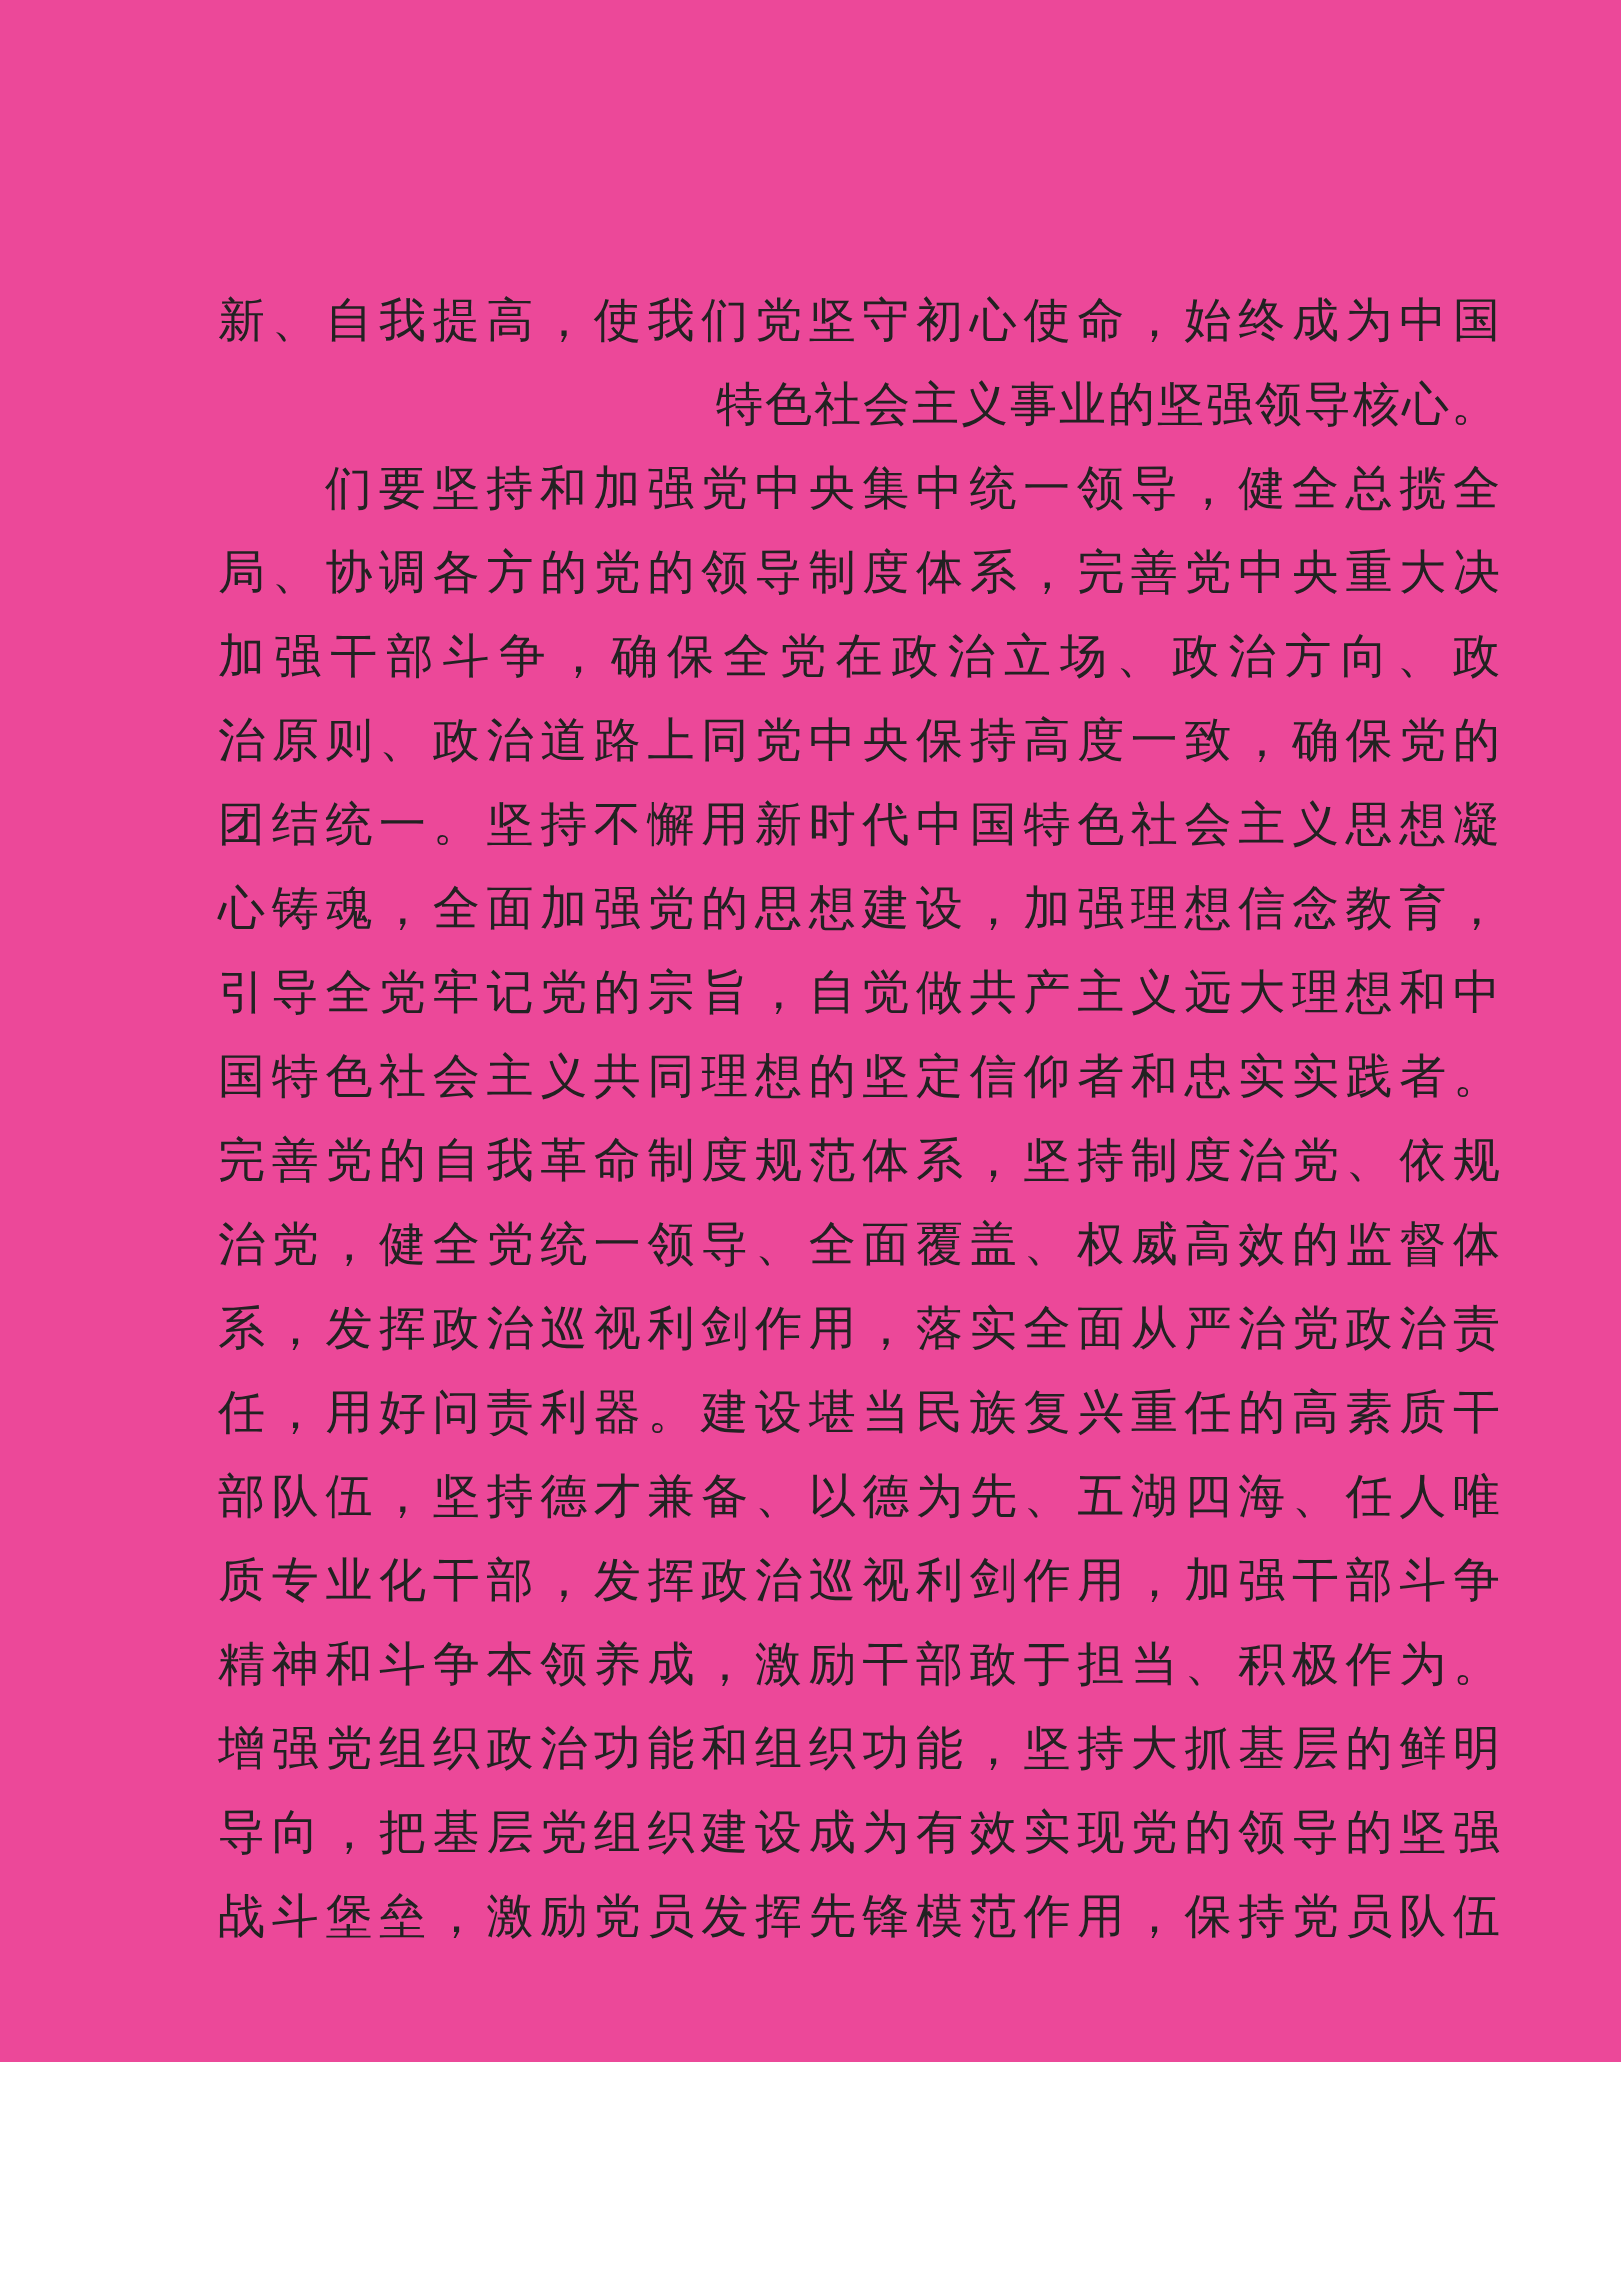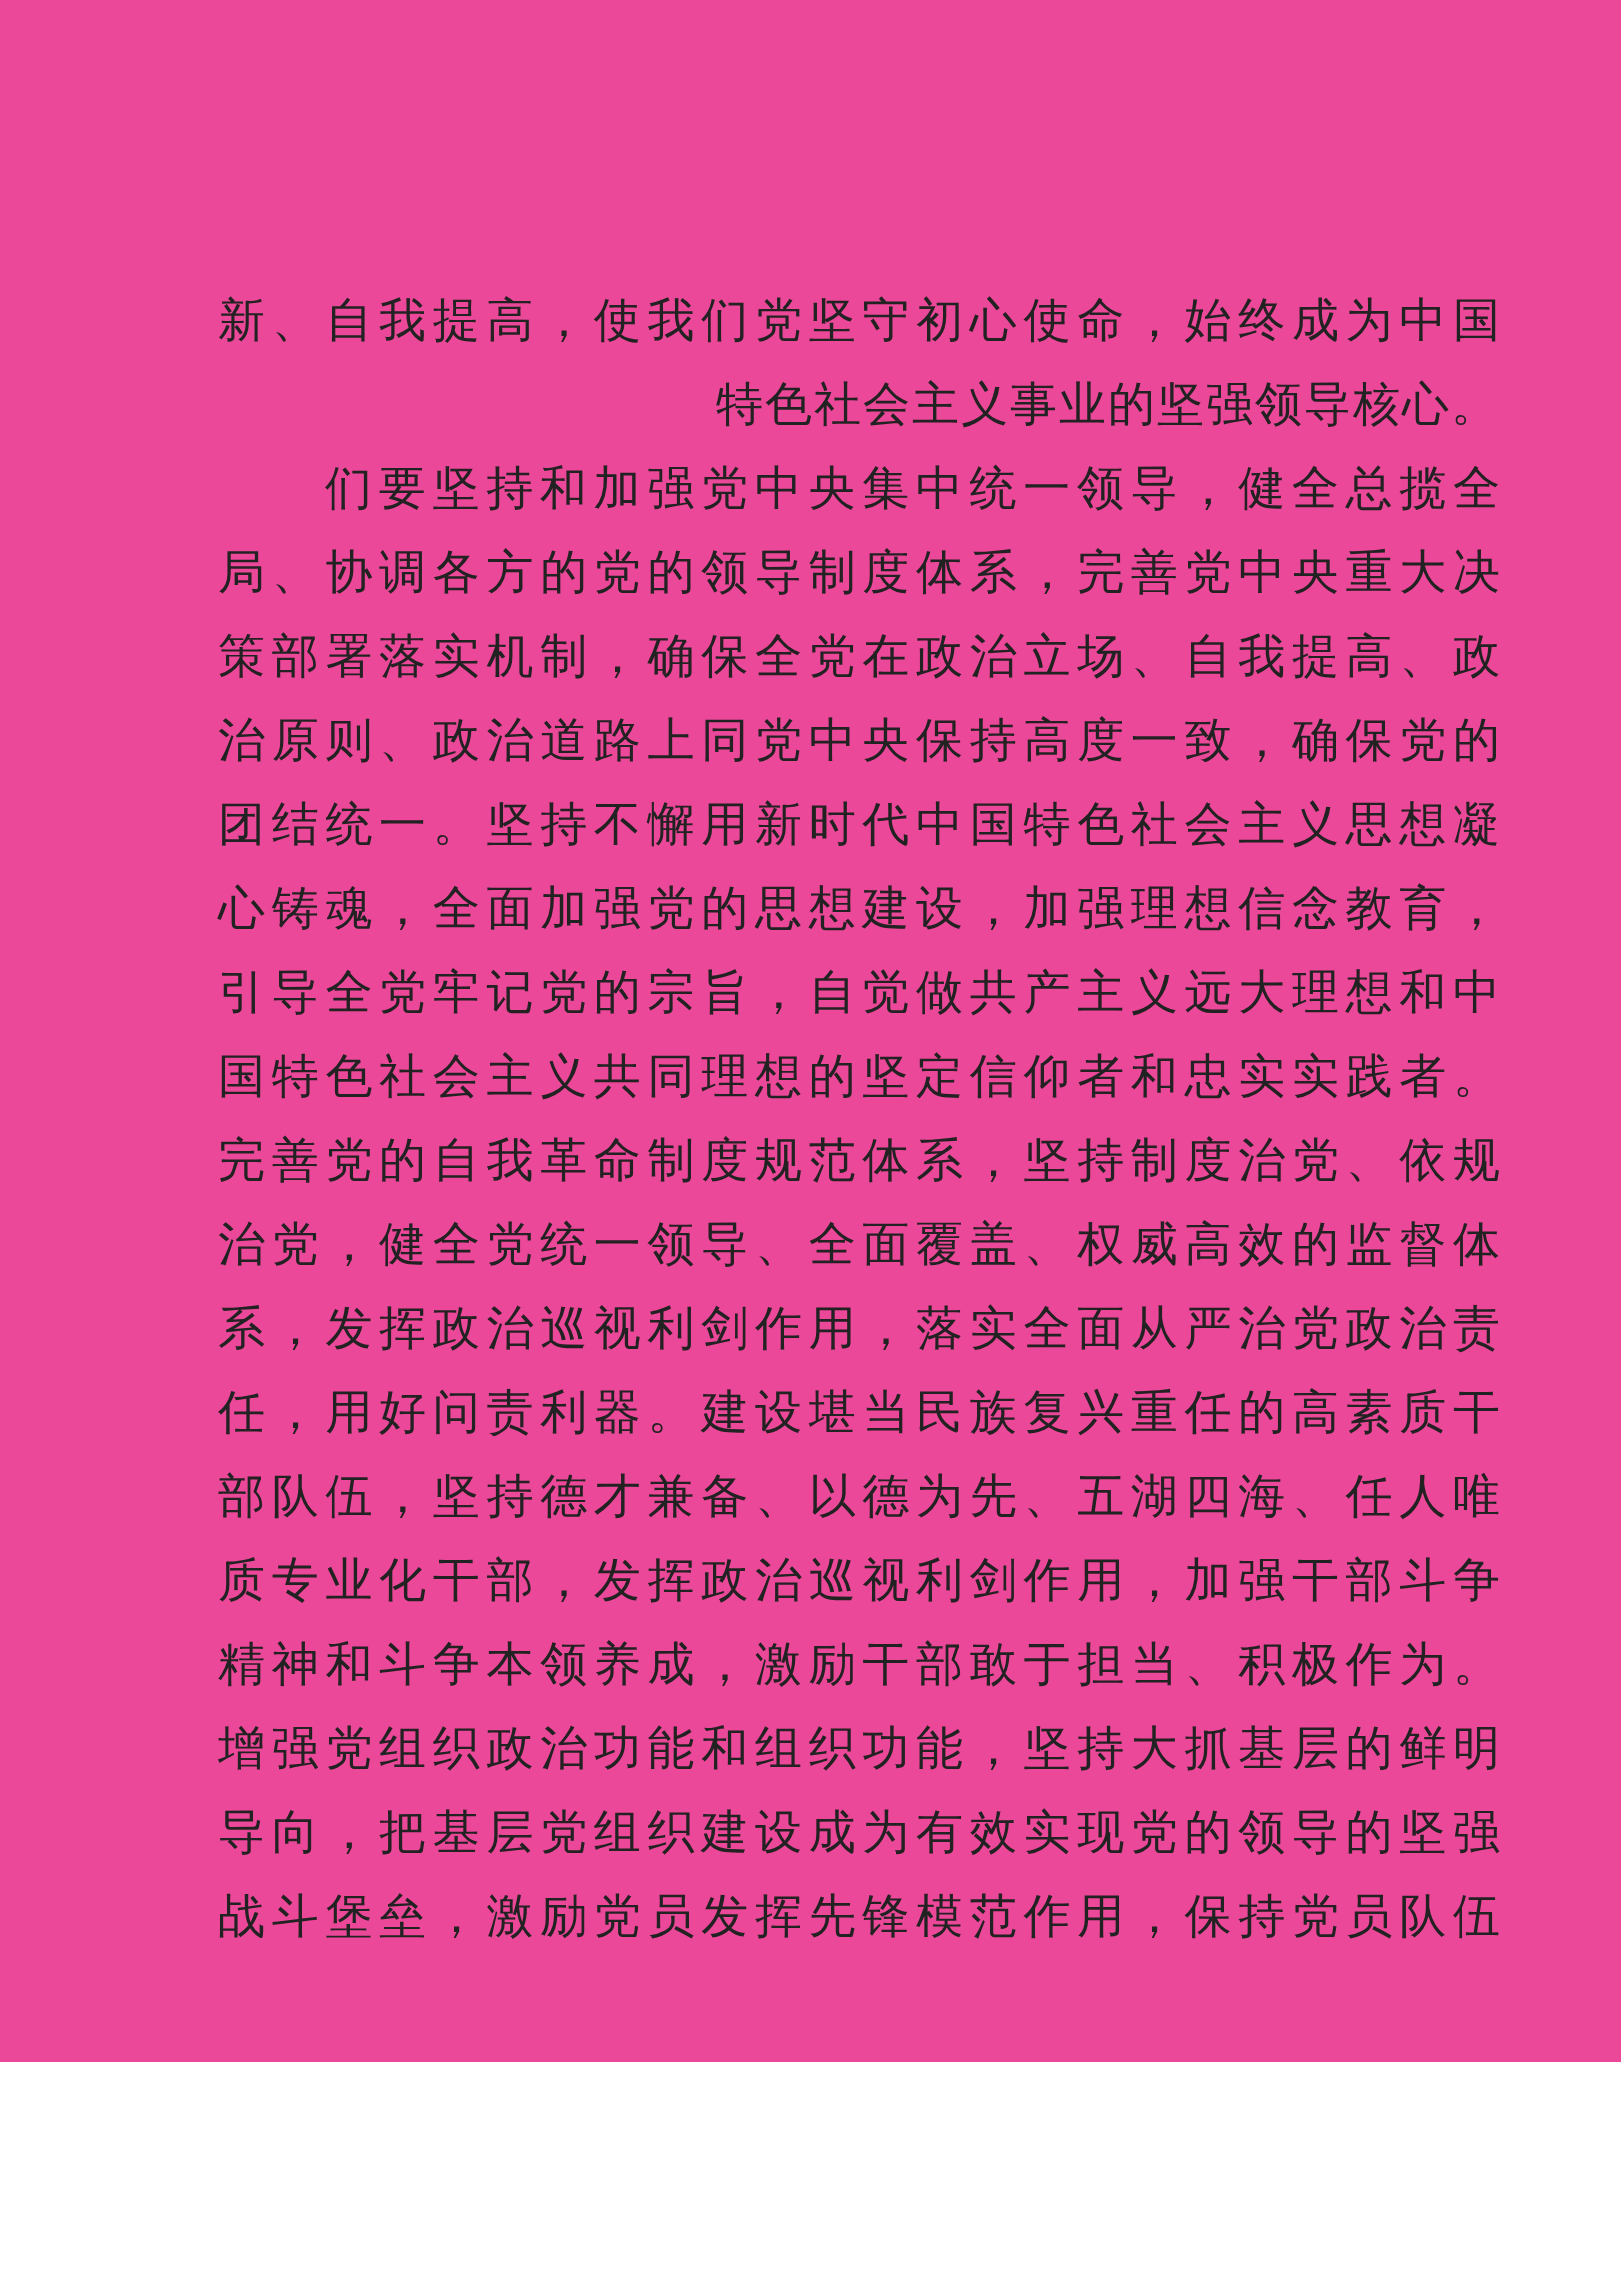--- a/index.html
+++ b/index.html
@@ -53,21 +53,21 @@
 </style>
 </head>
 <body>
 
 <div class="page">
   <div class="text-block" id="text-block">
       <div class="line justify">新、自我提高，使我们党坚守初心使命，始终成为中国</div>
       <div class="line">特色社会主义事业的坚强领导核心。</div>
       <div class="line justify indent">们要坚持和加强党中央集中统一领导，健全总揽全</div>
       <div class="line justify">局、协调各方的党的领导制度体系，完善党中央重大决</div>
-      <div class="line justify">策部署落实机制，确保全党在政治立场、自我提高、政</div>
+      <div class="line justify">加强干部斗争，确保全党在政治立场、政治方向、政</div>
       <div class="line justify">治原则、政治道路上同党中央保持高度一致，确保党的</div>
       <div class="line justify">团结统一。坚持不懈用新时代中国特色社会主义思想凝</div>
       <div class="line justify">心铸魂，全面加强党的思想建设，加强理想信念教育，</div>
       <div class="line justify">引导全党牢记党的宗旨，自觉做共产主义远大理想和中</div>
       <div class="line justify">国特色社会主义共同理想的坚定信仰者和忠实实践者。</div>
       <div class="line justify">完善党的自我革命制度规范体系，坚持制度治党、依规</div>
       <div class="line justify">治党，健全党统一领导、全面覆盖、权威高效的监督体</div>
       <div class="line justify">系，发挥政治巡视利剑作用，落实全面从严治党政治责</div>
       <div class="line justify">任，用好问责利器。建设堪当民族复兴重任的高素质干</div>
       <div class="line justify">部队伍，坚持德才兼备、以德为先、五湖四海、任人唯</div>

